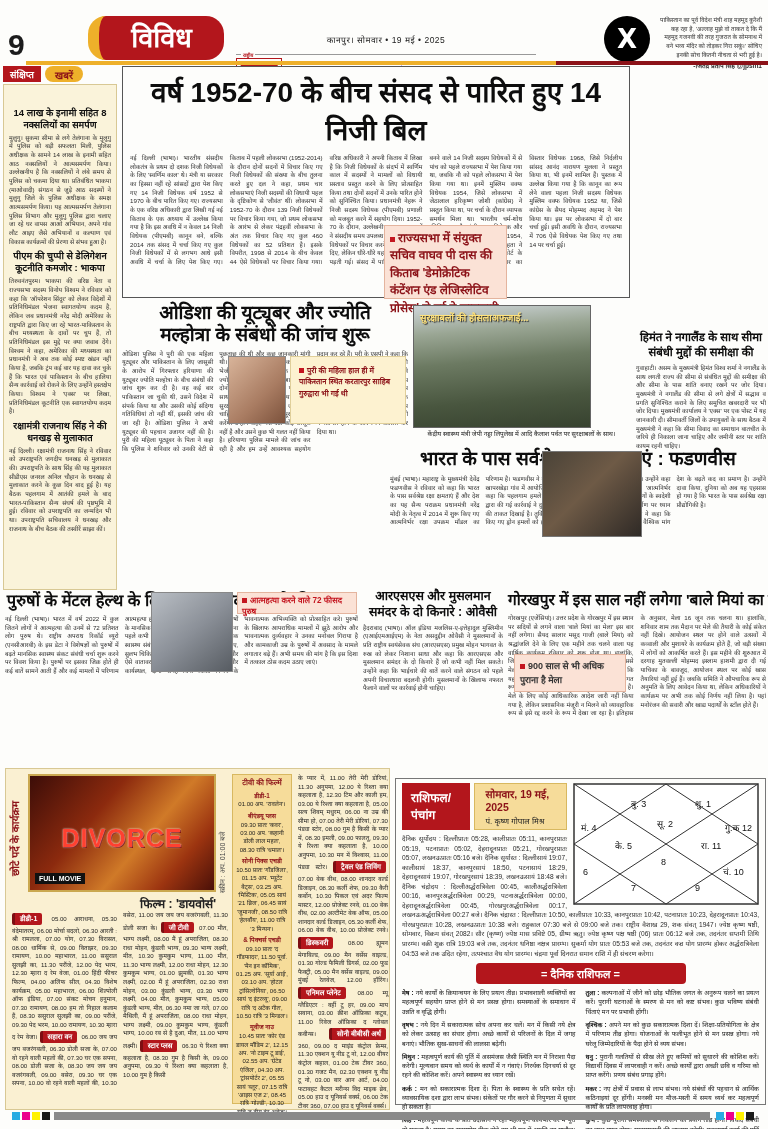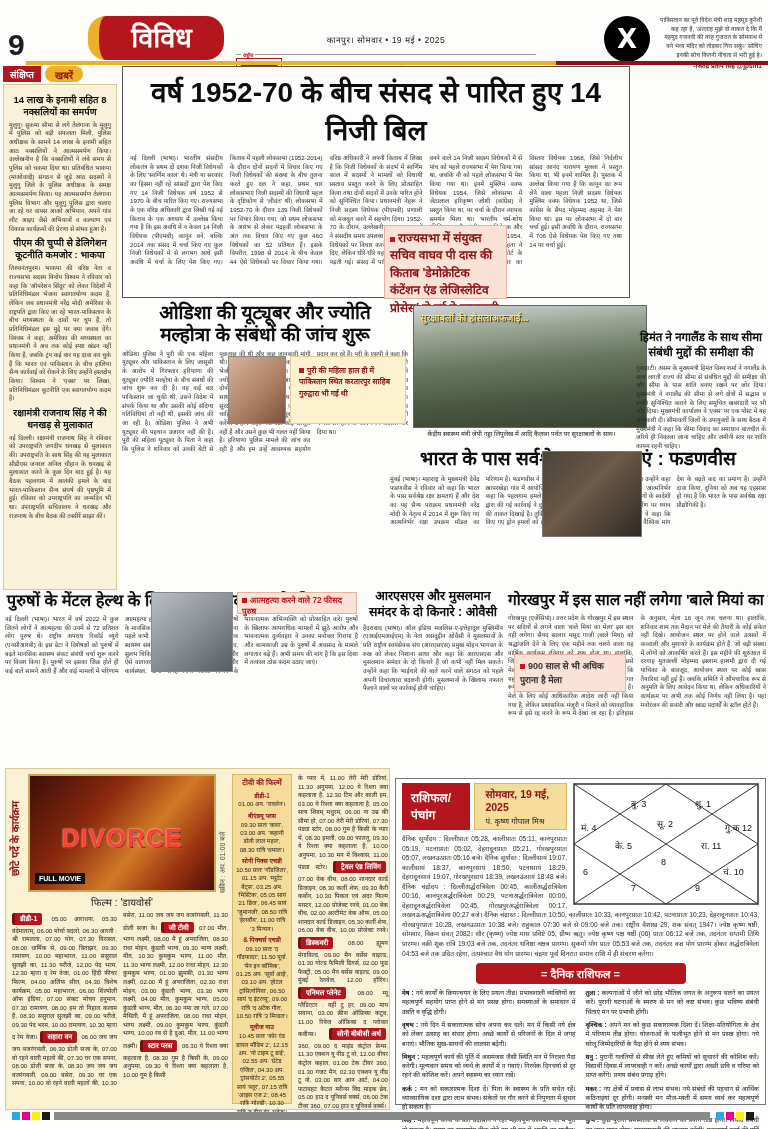--- a/index.html
+++ b/index.html
@@ -19,42 +19,42 @@
   .xlogo { position:absolute; left:604px; top:16px; width:46px; height:46px; border-radius:50%; background:#000; color:#fff; font-weight:bold; font-size:26px; text-align:center; line-height:46px; font-family:"DejaVu Sans",sans-serif; }
   .tweet-block2 { position:absolute; left:656px; top:16px; width:106px; font-size:6px; line-height:1.45; text-align:right; color:#333; }
   .tweet-attr { font-weight:bold; font-size:6.5px; margin-top:2px; }
   .head-bar { position:absolute; top:61px; left:26px; height:4px; width:530px; background:#eeb02a; }
   .head-bar2 { position:absolute; top:61px; left:556px; height:4px; width:212px; background:#8c1218; }
 
   
   .briefs-head { position:absolute; left:3px; top:66px; width:114px; height:16px; display:flex; }
   .briefs-l { background:#b3161c; color:#fff; font-weight:bold; font-size:9.5px; padding:2px 7px; }
   .briefs-r { background:#eeb02a; color:#8c1218; font-weight:bold; font-size:10px; padding:2px 10px; border-radius:8px; margin-left:4px; }
-  .briefs { position:absolute; left:3px; top:84px; width:114px; height:506px; background:#faf3da; border:1px solid #d8c894; padding:5px 5px; }
+  .briefs { position:absolute; left:3px; top:84px; width:114px; height:506px; background:#faf3da; border:1px solid #d8c894; padding:18px 5px; }
   .brief h4 { font-size:9.5px; text-align:center; color:#111; line-height:1.25; margin:4px 0 3px; }
   .brief p { font-size:6.2px; line-height:1.4; text-align:justify; color:#2a2a2a; }
 
   
   .lead { position:absolute; left:122px; top:66px; width:508px; height:232px; border:1px solid #555; padding:5px 7px; background:#fdfdfb; }
   .lead h1 { font-size:28px; text-align:center; font-weight:bold; color:#0d0d0d; letter-spacing:0; margin-bottom:6px; }
   .lead .body { column-count:5; column-gap:7px; font-size:6.2px; line-height:1.4; text-align:justify; color:#2a2a2a; height:172px; overflow:hidden; position:relative; }
   .lead-box { position:absolute; left:261px; top:158px; width:123px; height:74px; background:#fbe2d6; border:1px solid #e4b49e; padding:4px 5px; font-size:12px; font-weight:bold; color:#8c1218; line-height:1.45; }
   .bullet { display:inline-block; width:5px; height:5px; background:#c41620; margin-right:3px; }
 
   
   .hl { font-weight:bold; color:#0d0d0d; text-align:center; }
   .body-sm { font-size:6.2px; line-height:1.4; text-align:justify; color:#2a2a2a; overflow:hidden; }
 
   .youtuber { position:absolute; left:122px; top:302px; width:286px; height:284px; }
   .youtuber h2 { font-size:19px; line-height:1.15; }
   .youtuber .body { column-count:3; column-gap:6px; height:228px; margin-top:4px; position:relative; }
   .yt-photo { position:absolute; left:106px; top:54px; width:58px; height:68px; background:linear-gradient(135deg,#d8b49a,#a97c62 60%,#7c523c); border:1px solid #888; }
   .yt-box { position:absolute; left:168px; top:54px; width:116px; height:68px; background:#fdf2d0; border:1px solid #e0cf9a; padding:8px; font-size:7.6px; font-weight:bold; color:#8c1218; line-height:1.5; }
 
-  .soldiers { position:absolute; left:413px; top:305px; width:234px; height:123px; background:linear-gradient(175deg,#cfd6da 0%,#9aa694 22%,#6c7a62 45%,#49563f 75%,#37422f); border:1px solid #666; }
+  .soldiers { position:absolute; left:413px; top:305px; width:178px; height:123px; background:linear-gradient(175deg,#cfd6da 0%,#9aa694 22%,#6c7a62 45%,#49563f 75%,#37422f); border:1px solid #666; }
   .soldiers .overlay { position:absolute; left:6px; top:5px; font-size:9.5px; font-weight:bold; color:#ffe27a; text-shadow:1px 1px 1px #222; }
   .soldiers-cap { position:absolute; left:413px; top:430px; width:217px; font-size:6.4px; text-align:center; color:#222; line-height:1.3; }
 
   .himanta { position:absolute; left:636px; top:330px; width:130px; height:218px; }
   .himanta h3 { font-size:11.5px; line-height:1.3; margin-bottom:4px; }
   .himanta .body { height:168px; }
 
   .fadnavis { position:absolute; left:390px; top:445px; width:376px; height:140px; }
   .fadnavis h2 { font-size:19px; margin-bottom:4px; }
   .fadnavis .body { column-count:4; column-gap:6px; height:108px; position:relative; }
@@ -74,21 +74,21 @@
   .mela h2 { font-size:15.5px; margin-bottom:4px; white-space:nowrap; }
   .mela .body { column-count:2; column-gap:7px; height:154px; position:relative; }
   .mela-box { position:absolute; left:6px; top:66px; width:112px; height:38px; background:#fbe2d6; border:1px solid #e4b49e; font-size:9px; font-weight:bold; color:#333; padding:5px 5px; line-height:1.5; }
 
   
   .tv { position:absolute; left:5px; top:768px; width:385px; height:342px; background:#faf0d2; border:1px solid #d8c894; }
   .tv-vert { position:absolute; left:2px; top:6px; height:128px; writing-mode:vertical-rl; transform:rotate(180deg); font-size:10.5px; font-weight:bold; color:#8c1218; text-align:center; }
   .poster { position:absolute; left:22px; top:5px; width:188px; height:118px; background:linear-gradient(130deg,#3c0d08,#8c2a0e 35%,#d07a28 60%,#9c3410 80%,#4a1008); border:2px solid #caa850; }
   .poster .ttl { position:absolute; left:50%; top:48px; transform:translateX(-50%); font-size:25px; font-weight:bold; color:#ff4030; text-shadow:0 0 2px #fff,1px 1px 0 #700; letter-spacing:1px; }
   .poster .badge { position:absolute; left:5px; bottom:6px; background:#111; color:#fff; font-size:7px; font-weight:bold; padding:2px 4px; }
-  .film-cap { position:absolute; left:22px; top:126px; width:188px; text-align:center; font-size:10px; font-weight:normal; color:#222; }
+  .film-cap { position:absolute; left:22px; top:126px; width:188px; text-align:right; font-size:12px; font-weight:bold; color:#222; }
   .screen-vert { position:absolute; left:212px; top:6px; height:118px; writing-mode:vertical-rl; transform:rotate(180deg); font-size:7px; color:#444; }
   .tv-cols { position:absolute; left:6px; top:142px; width:216px; height:196px; column-count:2; column-gap:6px; font-size:6.1px; line-height:1.4; text-align:justify; }
   .ch-label { display:inline-block; background:#b3161c; color:#fff; font-weight:bold; font-size:7px; padding:1px 5px; border-radius:2px; border-left:3px solid #7c0e12; margin:2px 2px 2px 0; }
   .films-box { position:absolute; left:226px; top:5px; width:60px; height:330px; background:#f6dc9a; border:1px solid #d8b860; padding:3px 3px; font-size:6px; line-height:1.4; text-align:center; }
   .films-box .fb-title { color:#8c1218; font-weight:bold; font-size:7.5px; margin-bottom:3px; }
   .films-box .fb-ch { font-weight:bold; color:#8c1218; font-size:6.3px; margin-top:3px; }
   .tv-col4 { position:absolute; left:292px; top:5px; width:90px; height:332px; font-size:6.1px; line-height:1.4; text-align:justify; }
 
   
   .panchang { position:absolute; left:395px; top:778px; width:371px; height:327px; border:1px solid #777; padding:4px 6px; background:#fdfdfb; }

